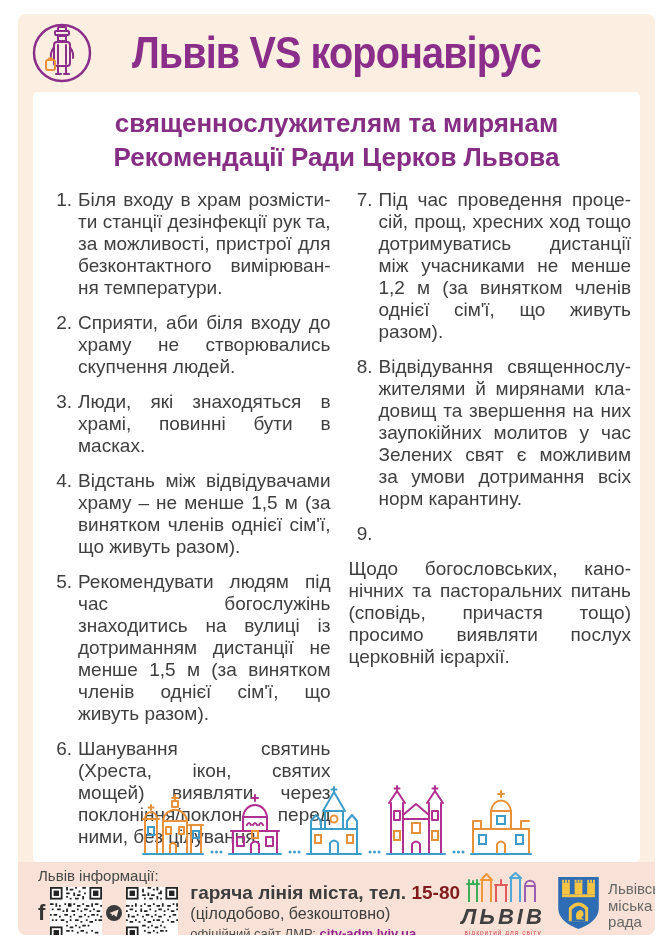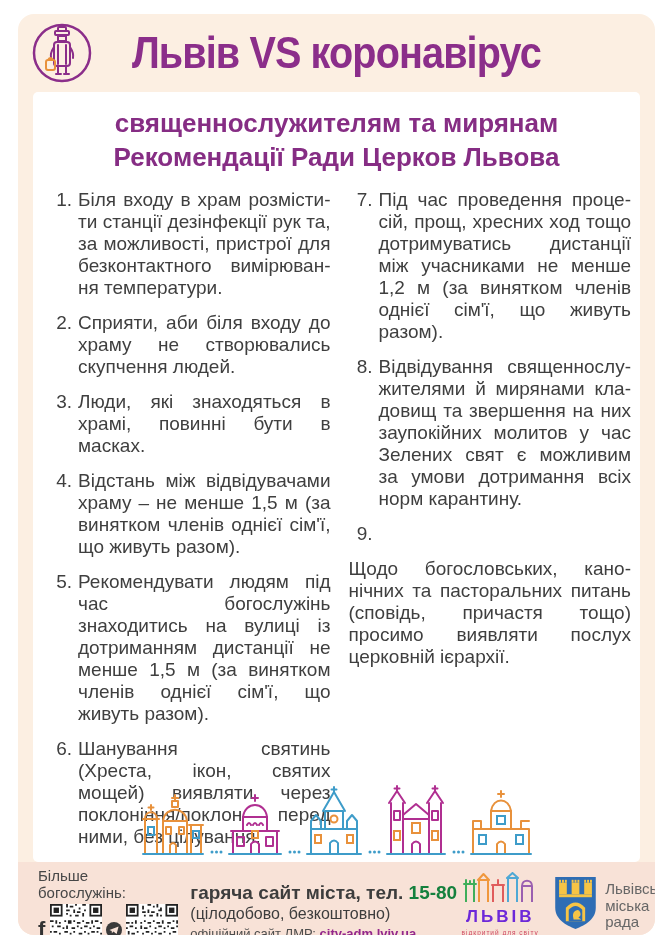--- a/index.html
+++ b/index.html
@@ -1,18 +1,18 @@
 <!DOCTYPE html>
 <html lang="uk"><head>
 <meta charset="utf-8">
 <style>
   * { margin:0; padding:0; box-sizing:border-box; }
   html,body { width:672px; height:951px; background:#ffffff; font-family:"Liberation Sans", sans-serif; }
   .poster { position:absolute; left:18px; top:14px; width:637px; height:921px;
-            background:#fcefe2; border-radius:16px; overflow:hidden; }
+            background:#fcefe2; border-radius:8px; overflow:hidden; }
 
   
   .header { position:absolute; left:0; top:0; width:100%; height:78px; }
   .header-icon { position:absolute; left:13px; top:8px; width:62px; height:62px; }
   .header-title-wrap { position:absolute; left:0; right:0; top:0; height:78px;
             display:flex; align-items:center; justify-content:center; }
   .header-title { font-size:45px; font-weight:600; color:#8b2e8a; letter-spacing:-1px;
             transform:scaleX(.88); white-space:nowrap; }
 
   
@@ -34,27 +34,27 @@
 
   
   .footer { position:absolute; left:0; top:848px; width:100%; height:73px;
           background:#f8e2d7; display:flex; padding:5px 12px 0 20px; }
   .more-info { font-size:15px; color:#474747; }
   .qr-row { display:flex; align-items:center; gap:4px; margin-top:3px; }
   .fb-glyph { font-size:22px; font-weight:bold; color:#333333; line-height:1; padding-right:1px; }
   .qr { width:52px; height:52px; background:#ffffff; display:block; }
   .hotline { margin:15px 0 0 12px; white-space:nowrap; }
   .hotline-l1 { font-size:19px; font-weight:bold; color:#3d3d3d; }
-  .hotline-num { color:#15803d; }
+  .hotline-num { color:#7f1d1d; }
   .hotline-l2 { font-size:16px; color:#3d3d3d; margin-top:1px; }
   .hotline-l3 { font-size:13px; color:#4d4d4d; margin-top:3px; }
   .site-url { color:#93278c; font-weight:bold; }
   .f-spacer { flex:1; }
   .lviv-logo { margin-top:5px; width:86px; text-align:center; flex:0 0 auto; }
-  .lviv-word { font-size:17px; font-weight:bold; color:#6d28d9; letter-spacing:3px; line-height:22px; }
+  .lviv-word { font-size:22px; font-weight:bold; color:#404040; letter-spacing:3px; line-height:22px;font-style:italic; }
   .lviv-slogan { font-size:6.5px; color:#cf4b63; letter-spacing:1px; margin-top:1px; }
   .coa { display:flex; gap:7px; margin:8px 2px 0 10px; flex:0 0 auto; }
   .council { font-size:15px; line-height:16.5px; color:#666666; margin-top:6px; }
 </style>
 </head>
 <body>
 
 <div class="poster">
 
   <div class="header">
@@ -251,21 +251,21 @@
             <rect x="47" y="50" width="7" height="9"></rect>
           <rect x="28" y="31" width="8" height="8"></rect>
           <path d="M2 69 H62"></path>
         </g>
       </svg>
     </div>
   </div>
 
   <div class="footer">
     <div>
-      <div class="more-info">Більше богослужінь:</div>
+      <div class="more-info">Львів інформації:</div>
       <div class="qr-row">
         <span class="fb-glyph">f</span>
         <svg class="qr" viewBox="0 0 29 29">
           <rect width="29" height="29" fill="#ffffff"></rect>
           <g fill="#222222">
             <rect x="0" y="0" width="7" height="7"></rect>
               <rect x="22" y="0" width="7" height="7"></rect>
               <rect x="0" y="22" width="7" height="7"></rect>
           </g>
           <g fill="#ffffff">
@@ -301,21 +301,21 @@
               <rect x="24" y="2" width="3" height="3"></rect>
               <rect x="2" y="24" width="3" height="3"></rect>
             <path d="M9 1h1v2h-1zM12 0h2v1h-2zM15 1h1v1h-1zM17 0h1v2h-1zM19 2h1v1h-1zM9 4h2v1h-2zM12 3h1v2h-1zM14 4h2v1h-2zM18 3h2v1h-2zM10 6h1v1h-1zM13 6h2v1h-2zM17 5h1v2h-1zM19 6h1v1h-1zM0 10h2v1h-2zM3 10h1v1h-1zM5 9h1v2h-1zM8 10h1v1h-1zM10 9h1v1h-1zM12 10h2v1h-2zM15 9h1v1h-1zM17 10h2v1h-2zM20 9h1v2h-1zM23 10h2v1h-2zM26 9h1v1h-1zM28 9h1v2h-1zM0 13h1v1h-1zM2 12h2v1h-2zM5 13h1v1h-1zM8 12h1v2h-1zM10 13h2v1h-2zM13 12h1v1h-1zM16 13h1v1h-1zM18 12h2v1h-2zM21 13h1v1h-1zM23 12h1v1h-1zM25 13h2v1h-2zM28 12h1v1h-1zM1 15h1v2h-1zM3 16h2v1h-2zM6 15h1v1h-1zM9 16h1v1h-1zM11 15h2v1h-2zM14 16h1v1h-1zM16 15h1v1h-1zM18 16h2v1h-2zM21 15h1v1h-1zM24 16h1v1h-1zM26 15h2v1h-2zM0 18h1v1h-1zM2 19h2v1h-2zM5 18h1v1h-1zM7 19h1v1h-1zM10 18h1v1h-1zM12 19h2v1h-2zM15 18h1v1h-1zM17 18h2v1h-2zM20 19h1v1h-1zM23 18h1v1h-1zM25 19h2v1h-2zM28 18h1v1h-1zM9 21h2v1h-2zM12 22h1v1h-1zM14 21h1v1h-1zM16 22h2v1h-2zM19 21h1v1h-1zM21 22h1v1h-1zM10 24h1v1h-1zM12 25h2v1h-2zM15 24h1v1h-1zM17 25h1v1h-1zM19 24h2v1h-2zM22 24h1v1h-1zM9 27h1v1h-1zM11 28h2v1h-2zM14 27h1v1h-1zM16 28h1v1h-1zM18 27h2v1h-2zM21 27h1v1h-1z"></path>
           </g>
         </svg>
       </div>
     </div>
 
     <div class="hotline">
       <div class="hotline-l1">
-        <span>гаряча сайт міста, тел.</span>
+        <span>гаряча лінія міста, тел.</span>
         <span class="hotline-num">15-80</span>
       </div>
       <div class="hotline-l2">(цілодобово, безкоштовно)</div>
       <div class="hotline-l3">
         <span>офіційний сайт ЛМР:</span>
         <span class="site-url">city-adm.lviv.ua</span>
       </div>
     </div>
 
     <div class="f-spacer"></div>

